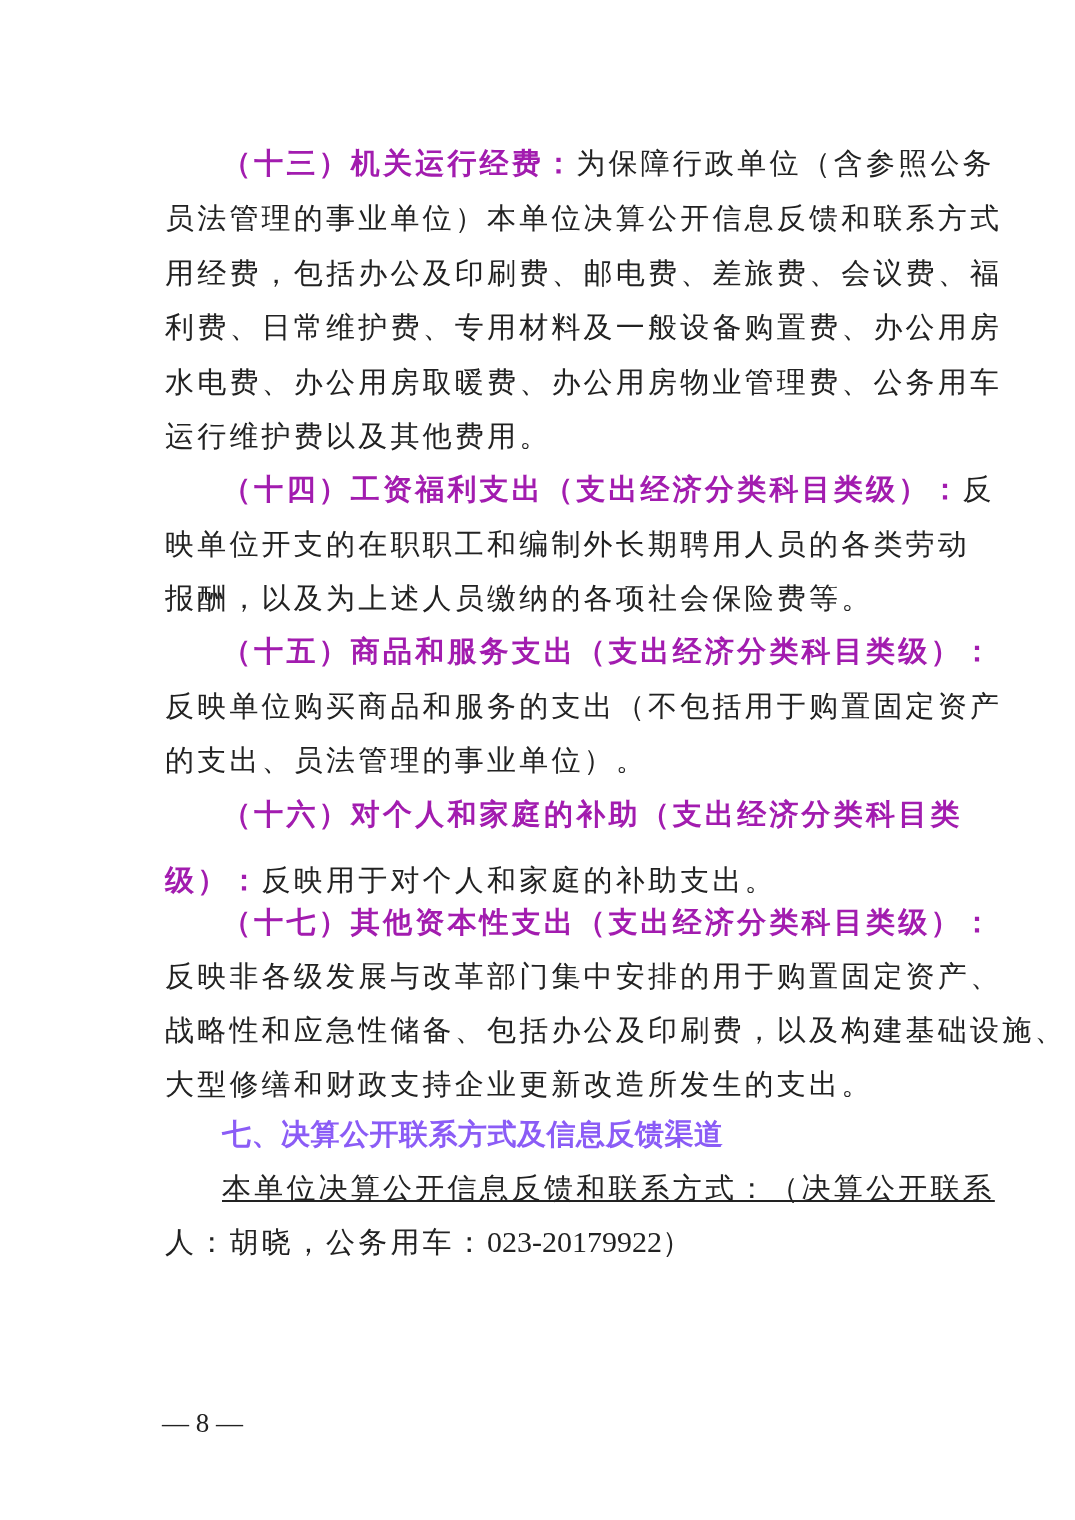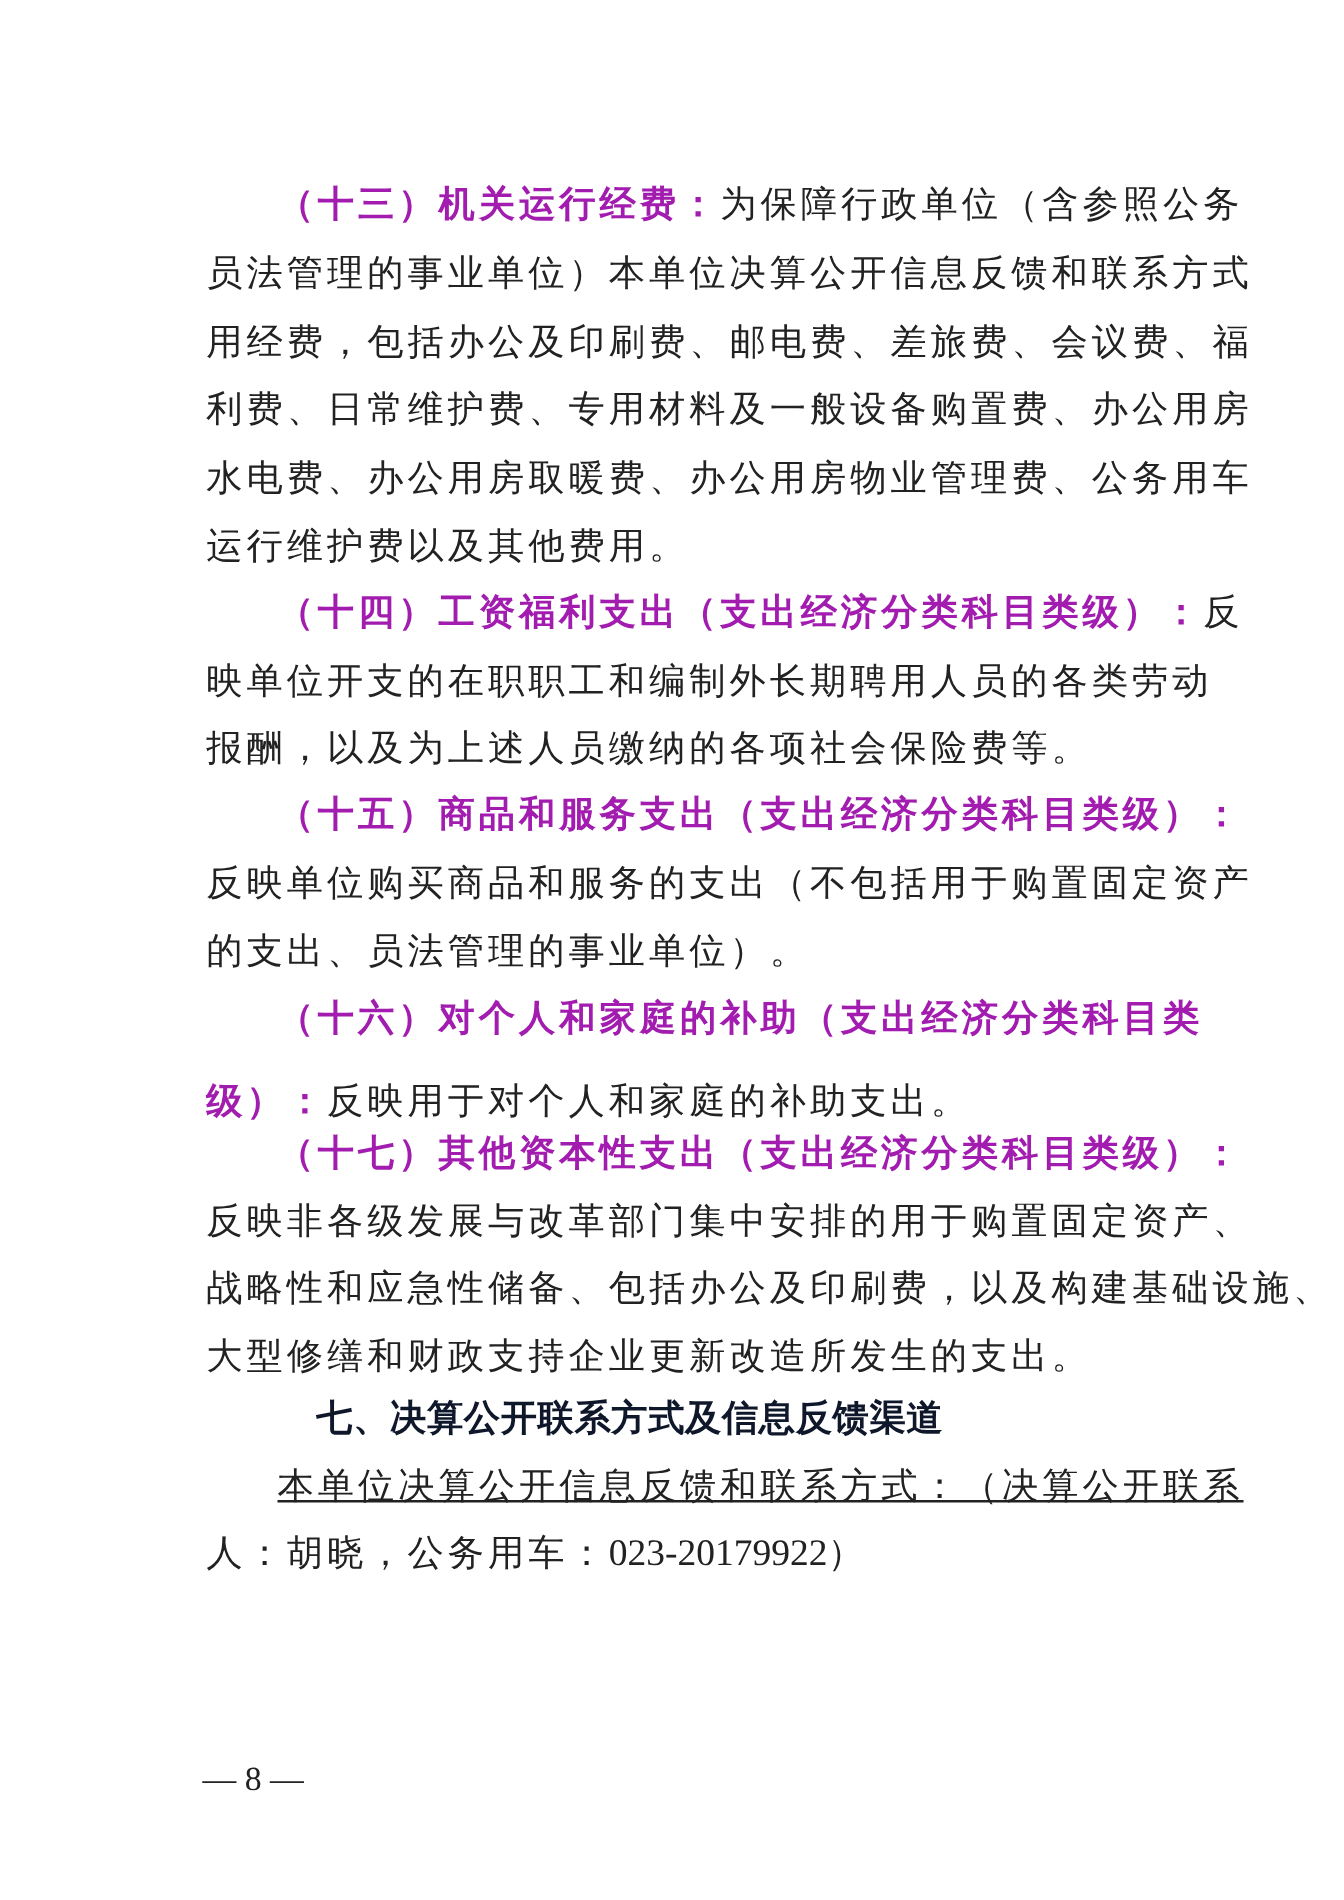--- a/index.html
+++ b/index.html
@@ -42,22 +42,21 @@
     .heading {
       position: absolute;
       left: 222px;
       height: 40px;
       line-height: 40px;
       font-family: "DejaVu Sans", "Liberation Sans", sans-serif;
       font-weight: bold;
       font-size: 29px;
       letter-spacing: 0.5px;
       white-space: nowrap;
-      color: #0f172a;
-      margin-left: 31px;
+      color: #8b5cf6;
     }
     .num {
       font-family: "Liberation Serif", "DejaVu Serif", serif;
       letter-spacing: 0;
       font-size: 30px;
     }
     .page-number {
       position: absolute;
       left: 162px;
       top: 1408px;

